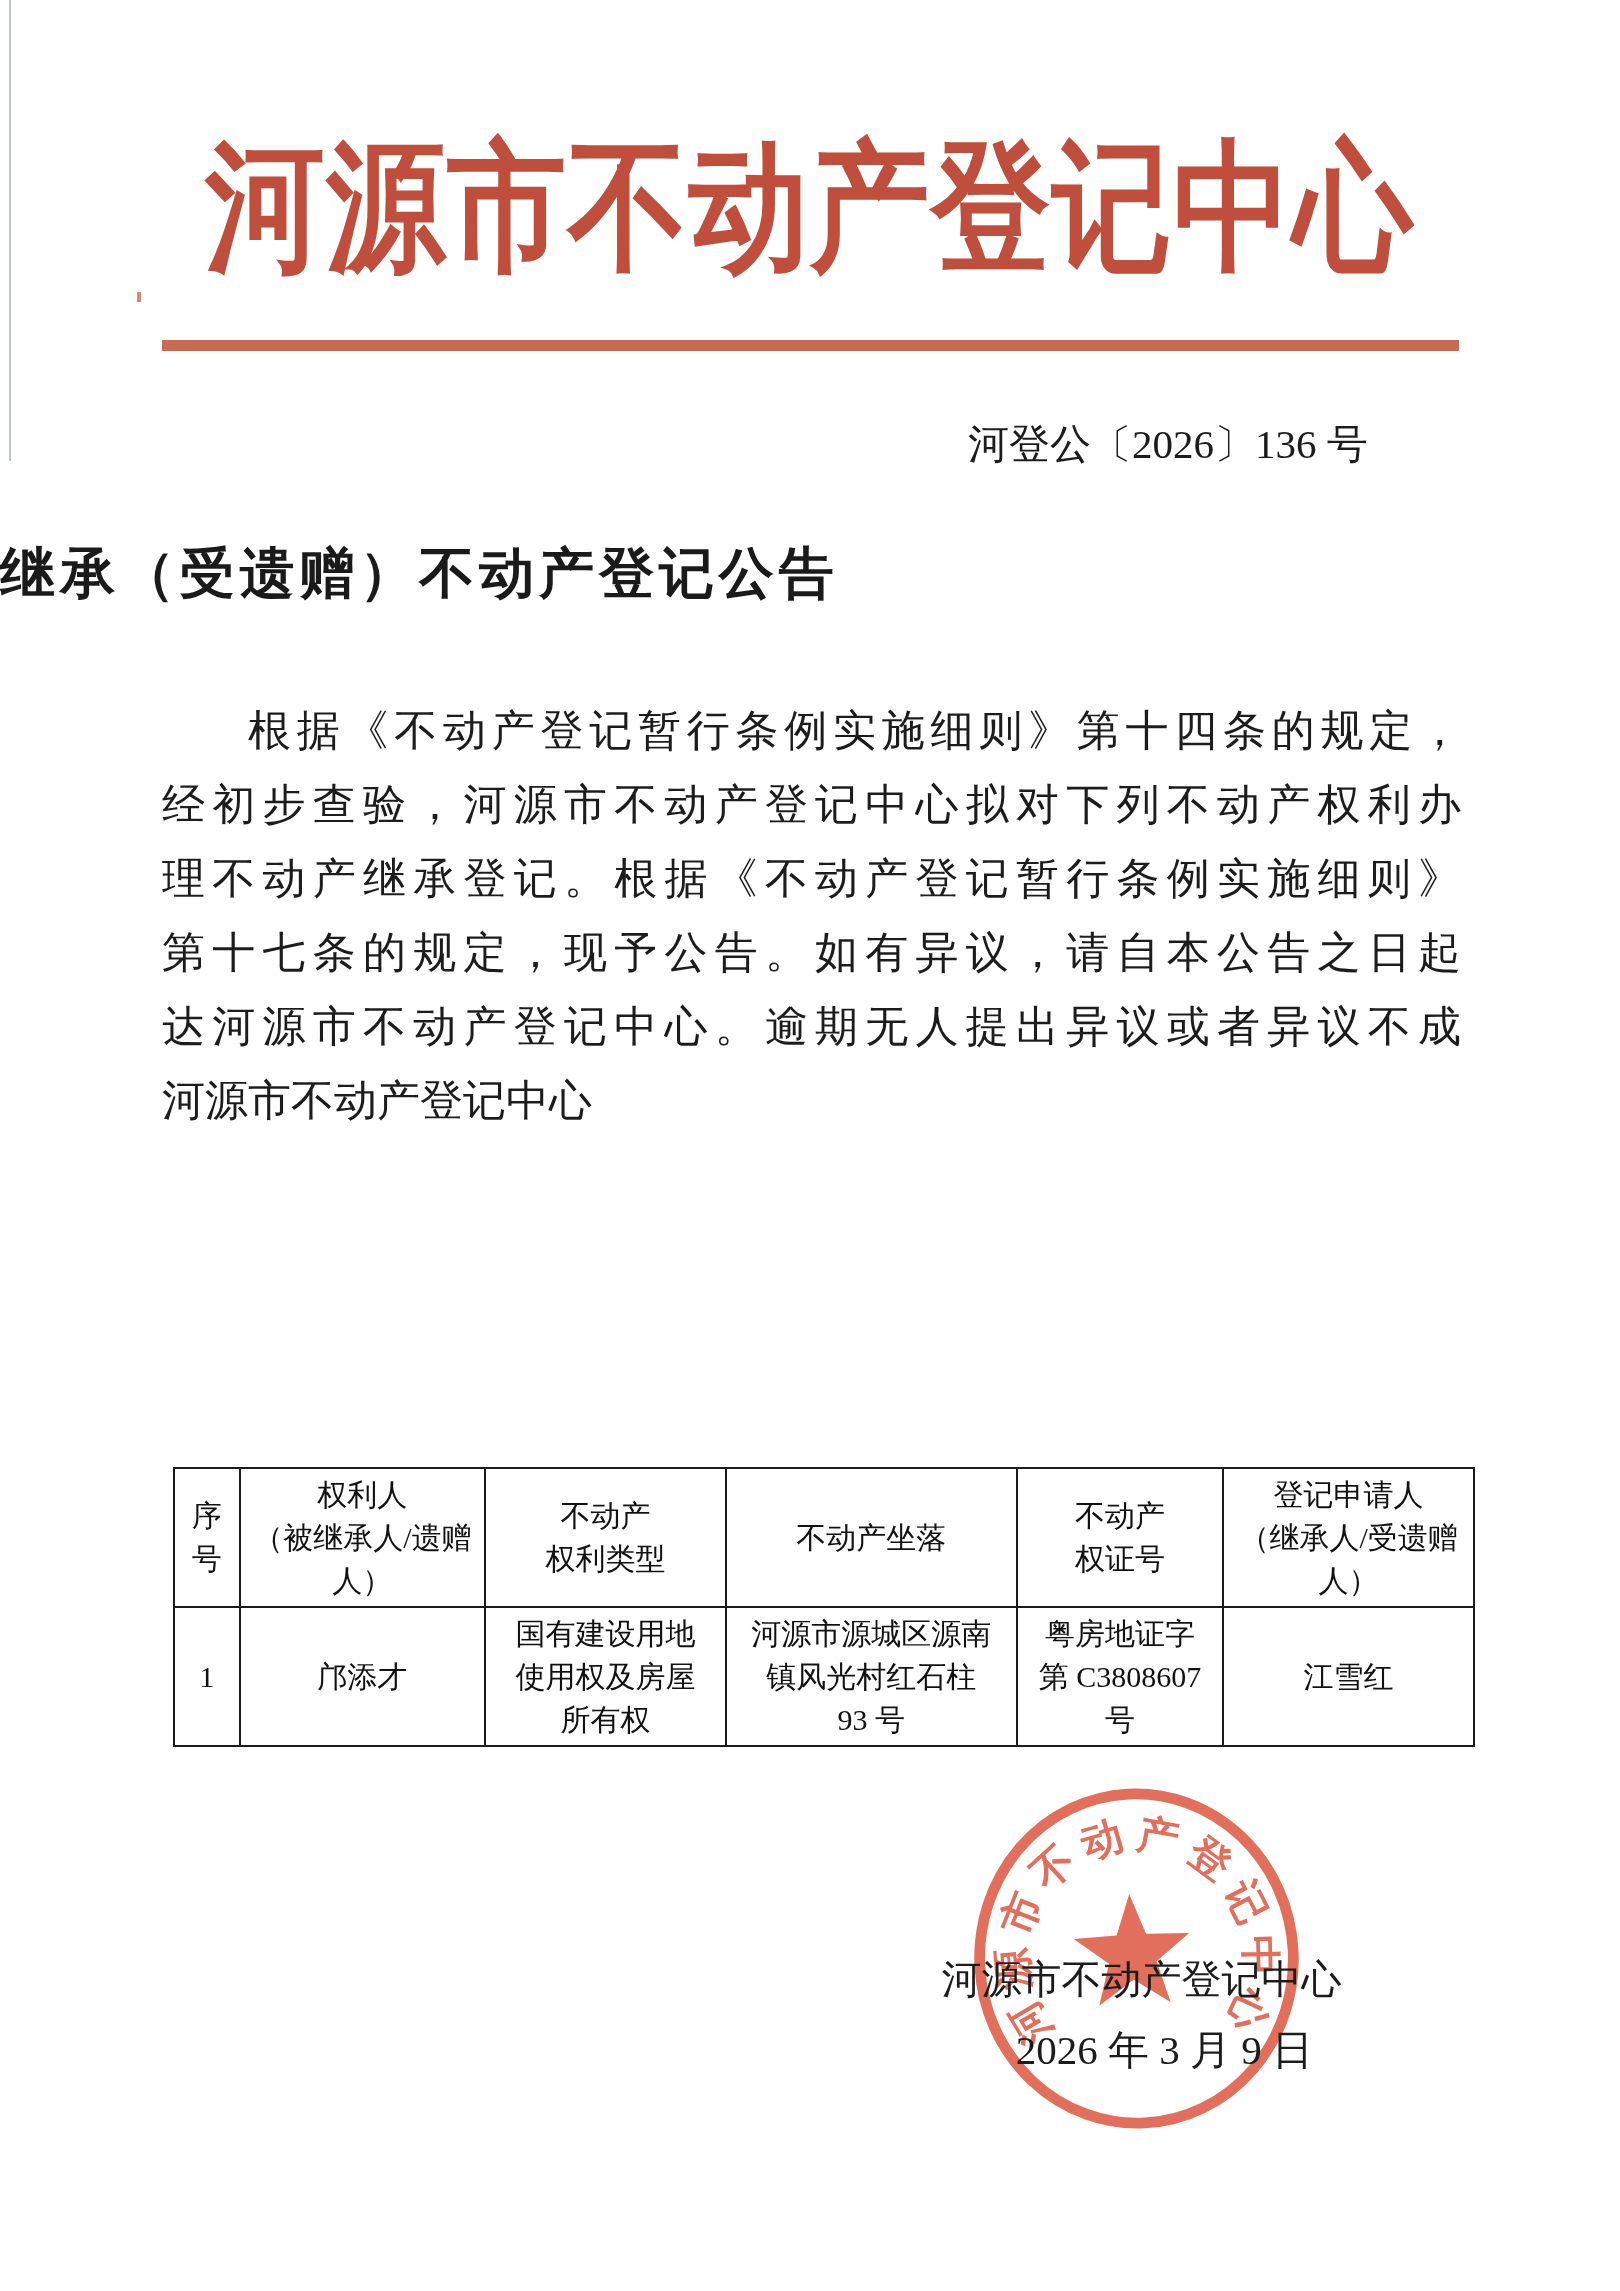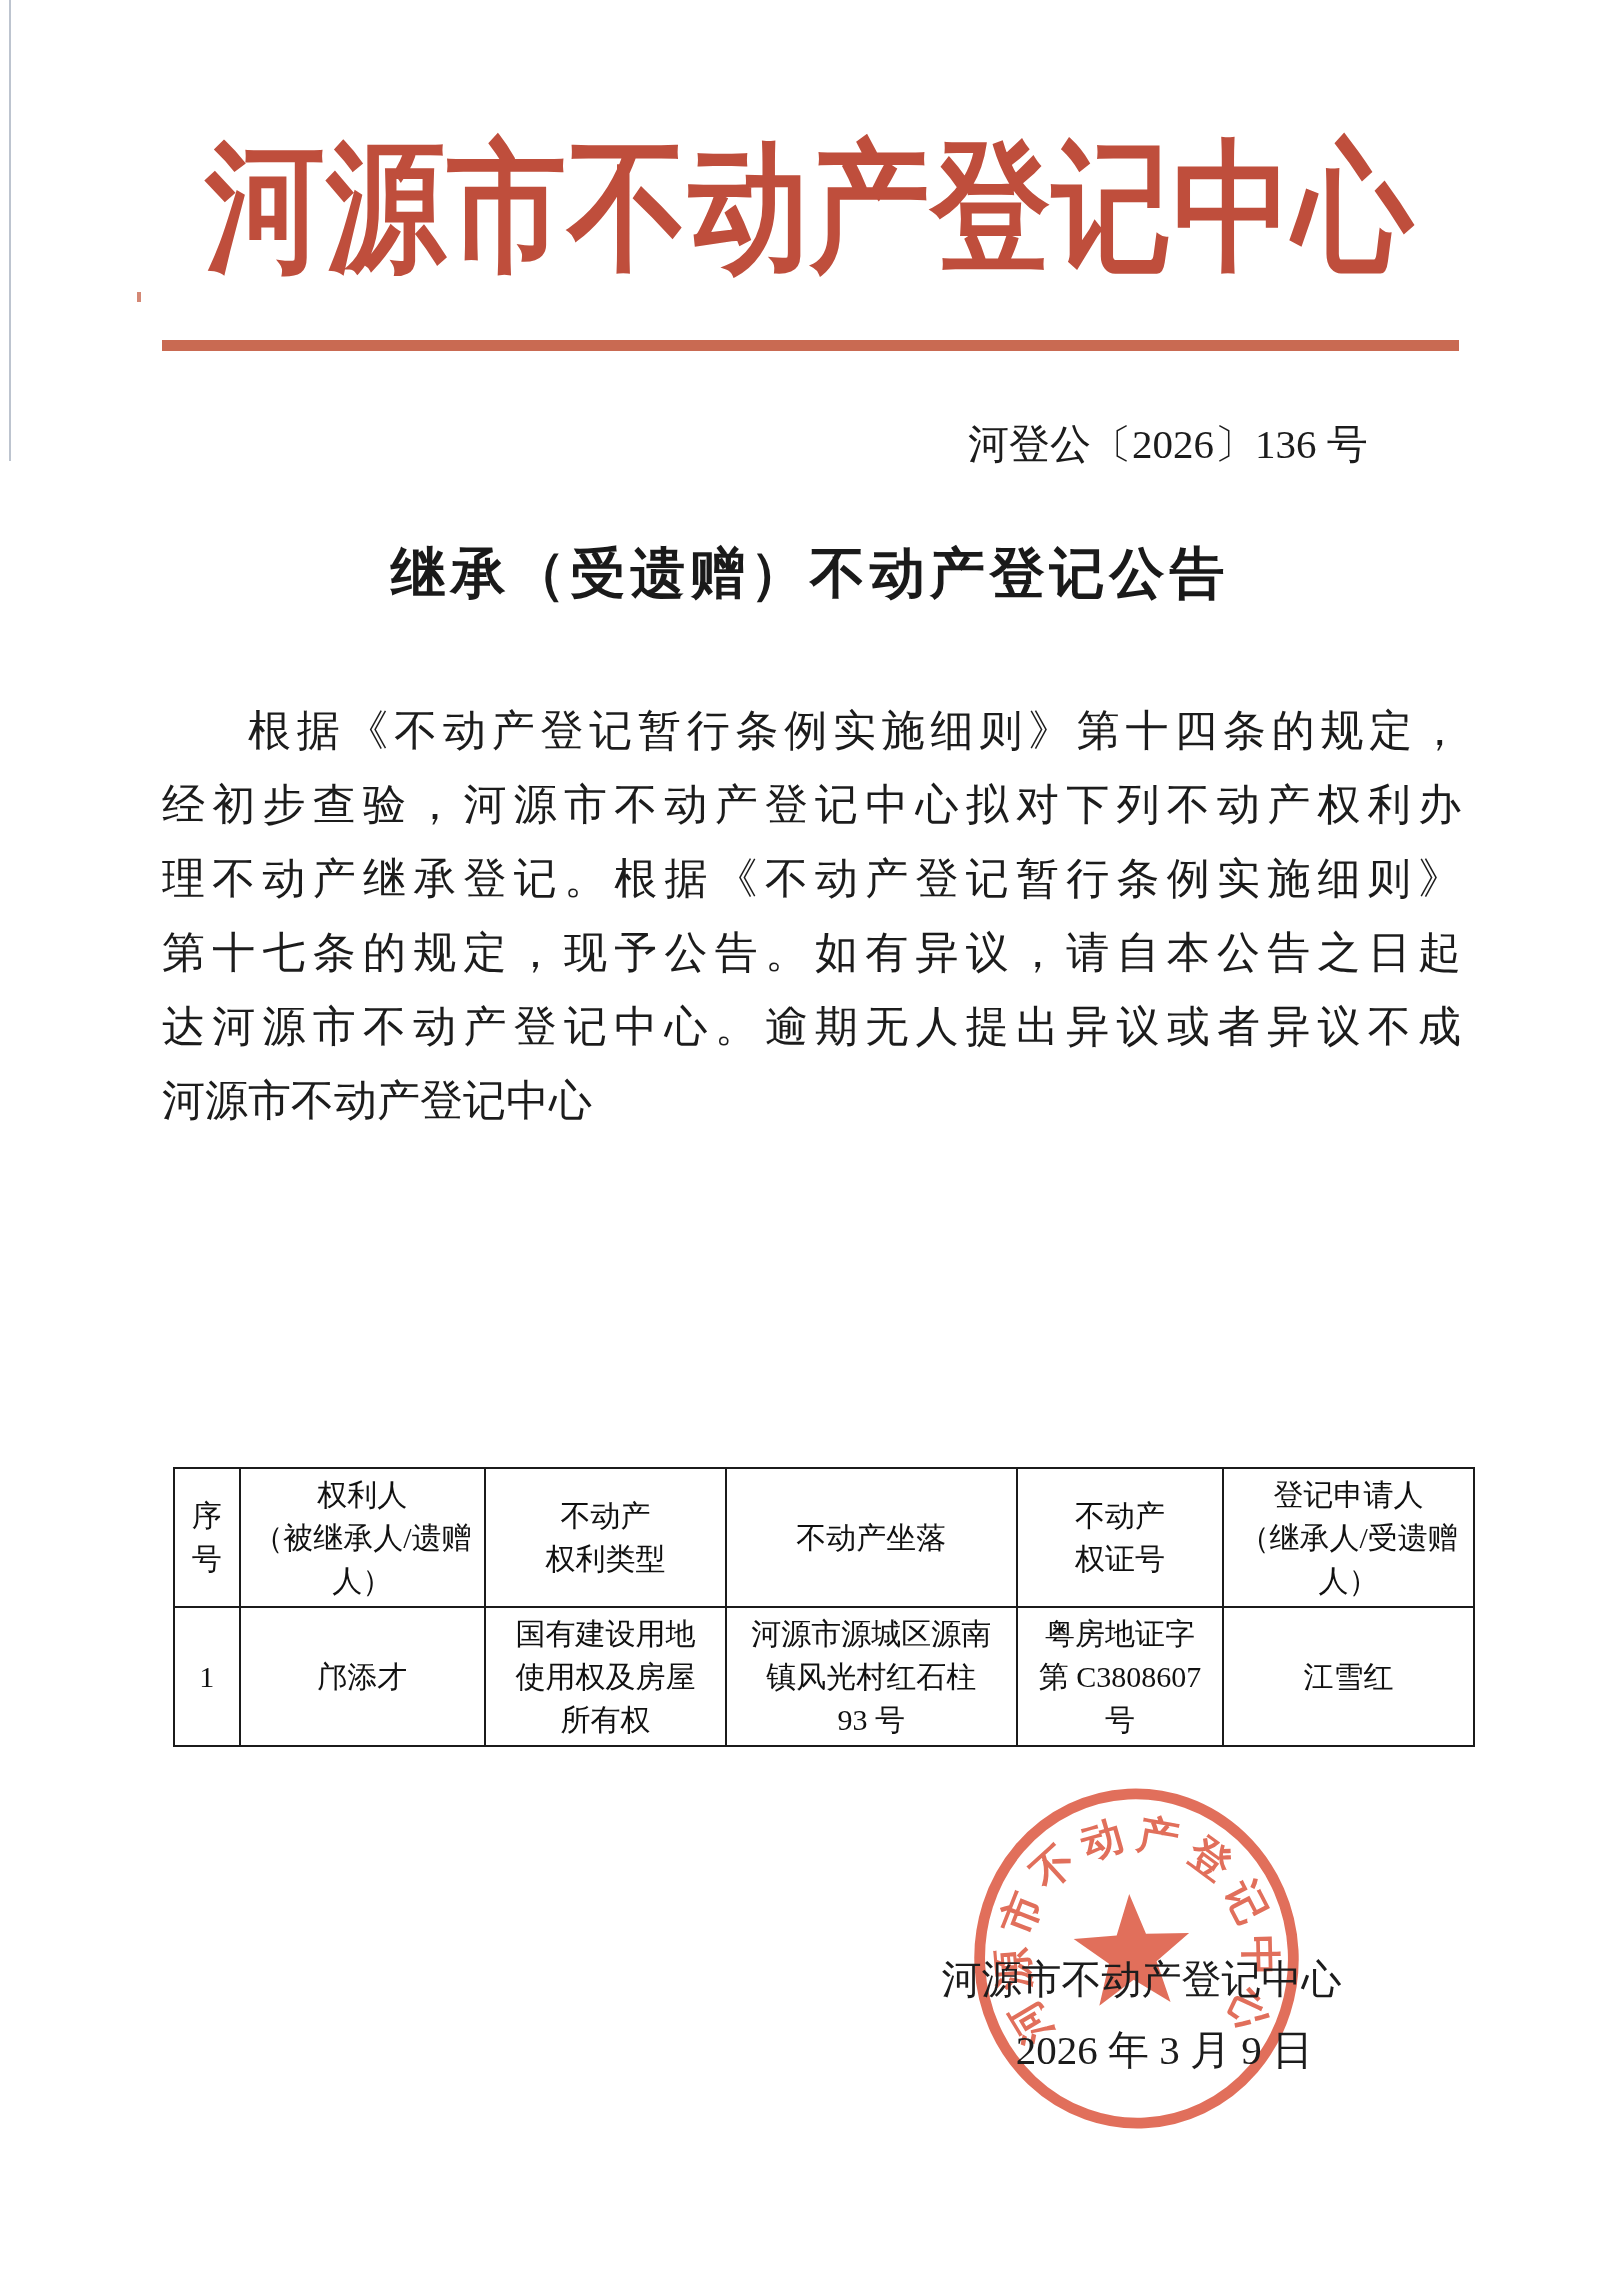--- a/index.html
+++ b/index.html
@@ -38,21 +38,21 @@
   .red-rule{
     position:absolute;left:162px;top:340px;width:1297px;height:10.8px;
     background:#c96a52;
   }
   .doc-number{
     position:absolute;left:968px;top:421px;
     font-size:41px;line-height:47px;white-space:nowrap;
   }
   .notice-title{
     position:absolute;left:0;top:537px;width:100%;
-    text-align:center;font-size:55px;font-weight:bold;
+    font-size:55px;font-weight:bold;
     letter-spacing:4.9px;color:#1a1a1a;
   }
 
   
   .body-text{
     position:absolute;left:162px;top:694px;width:1299px;
     font-size:43px;color:#1c1c1c;
   }
   .bline{
     line-height:74px;height:74px;white-space:nowrap;

